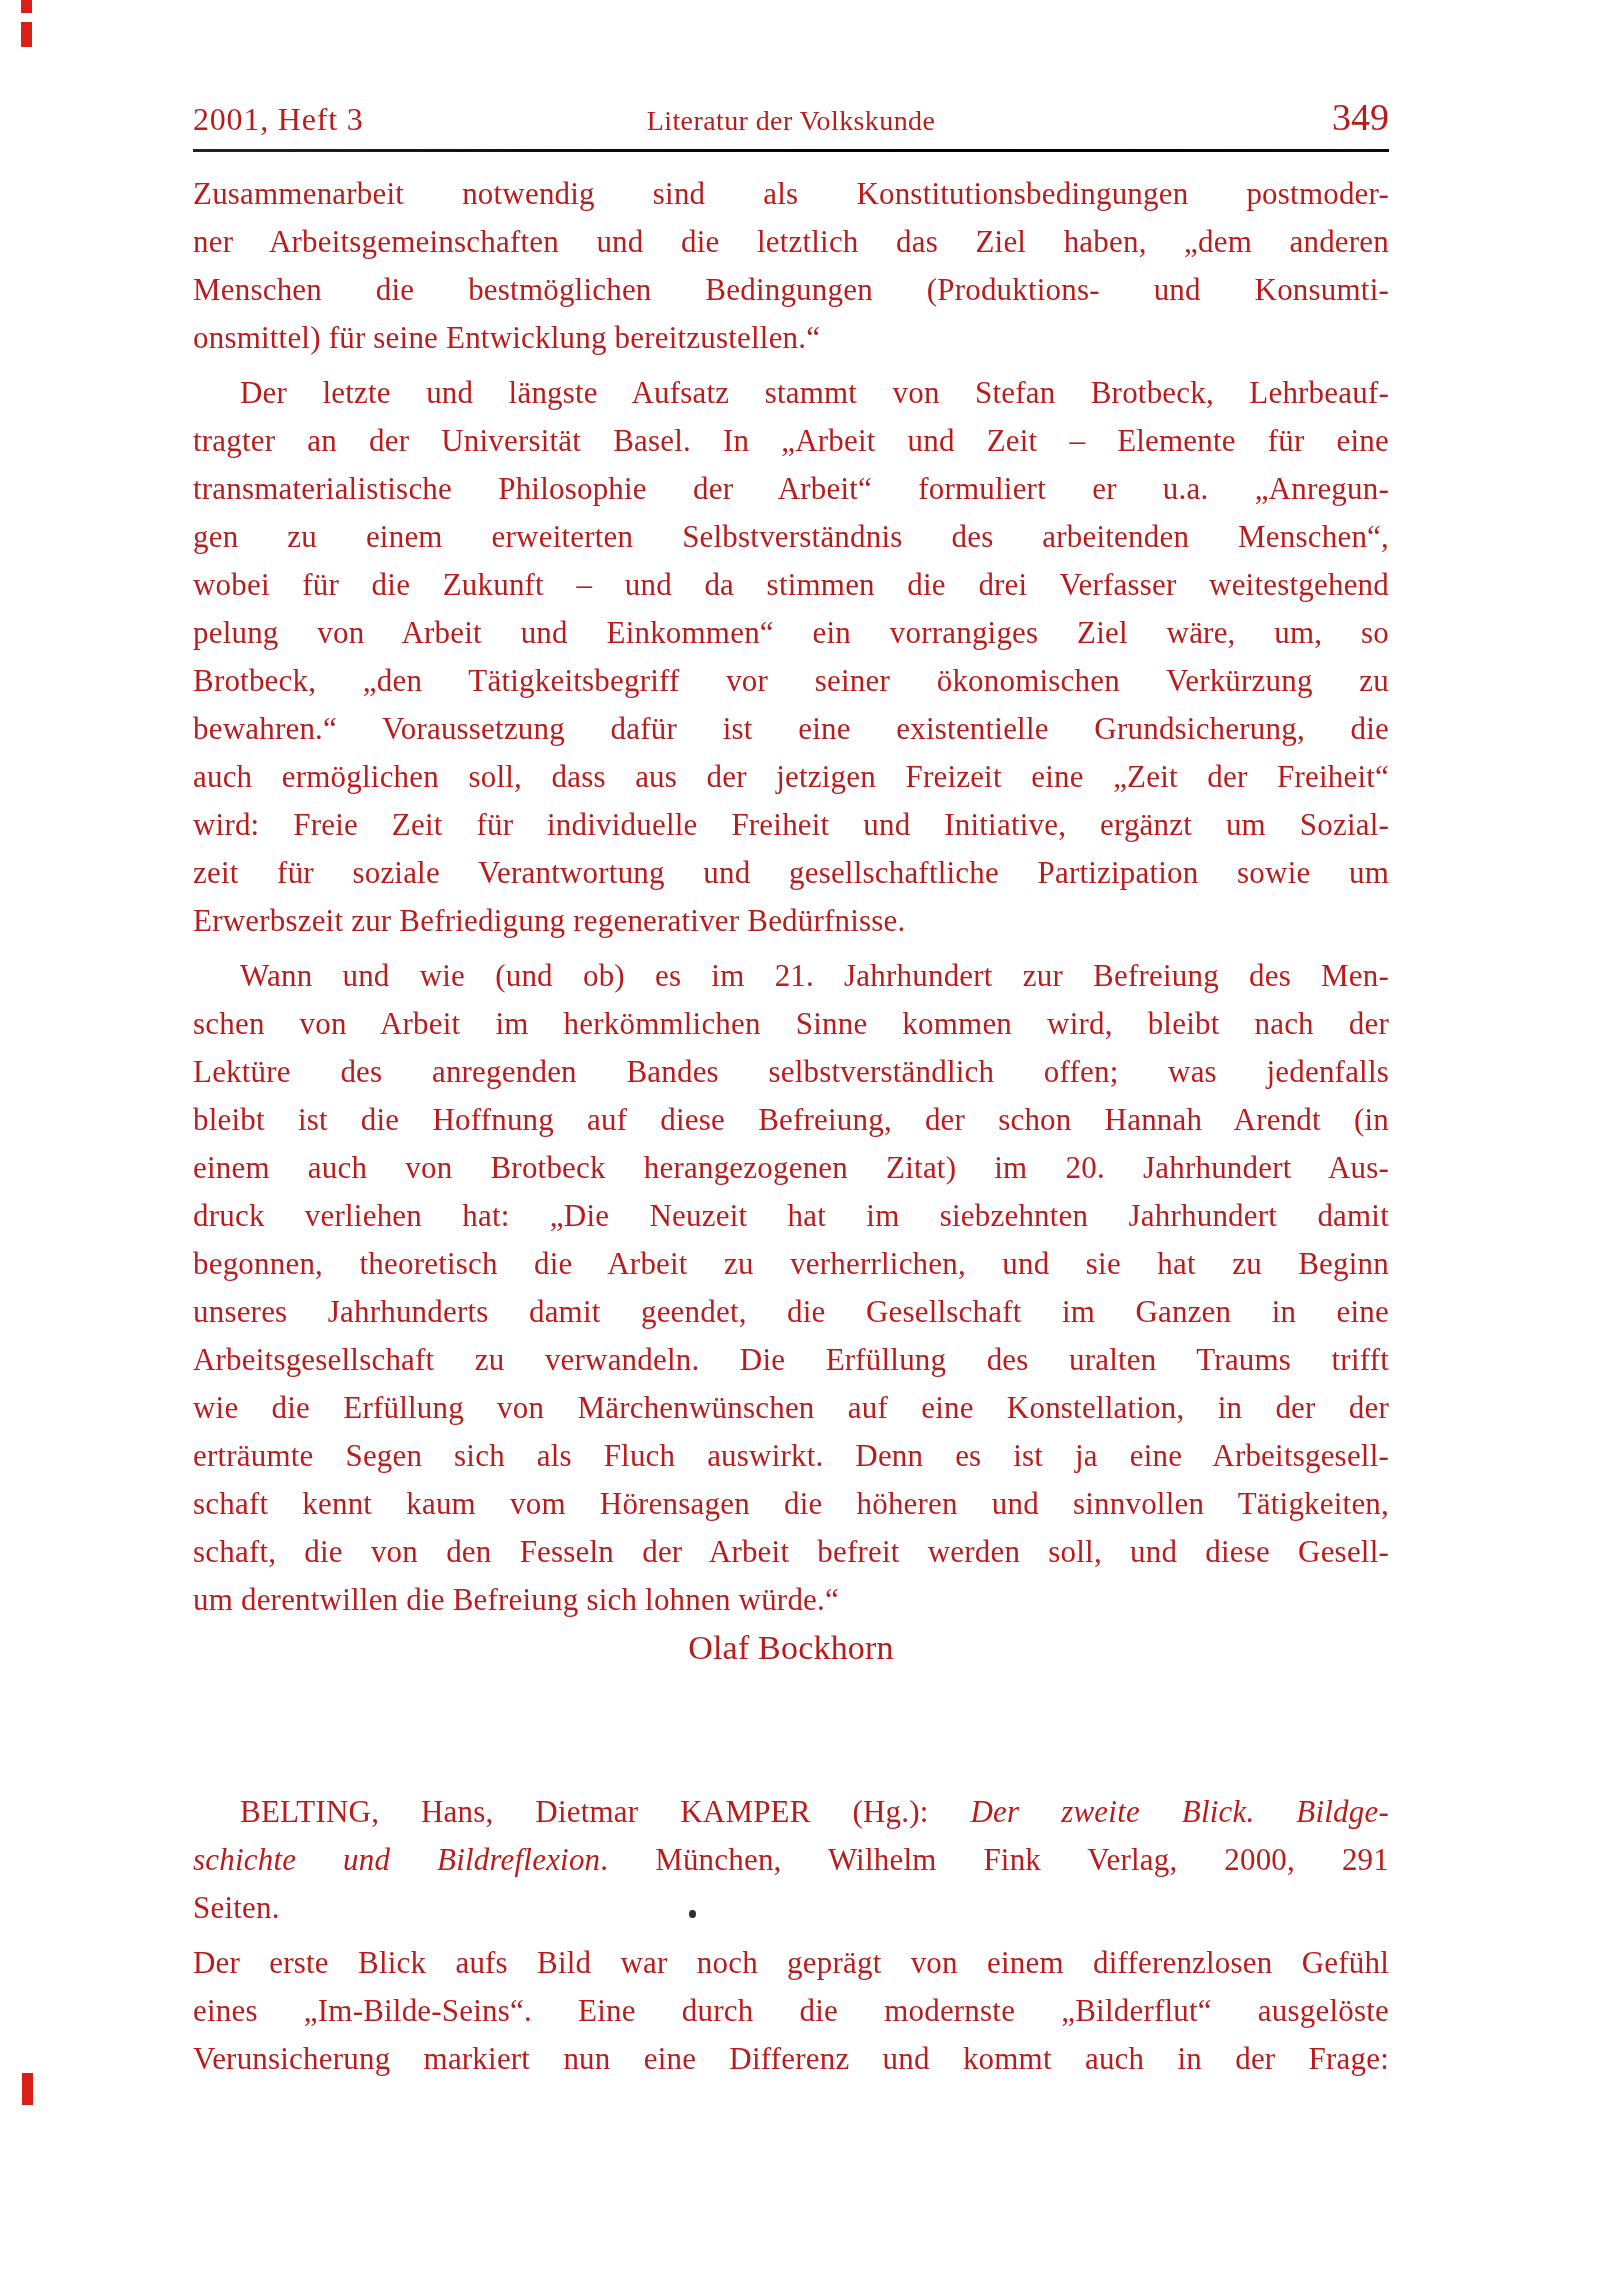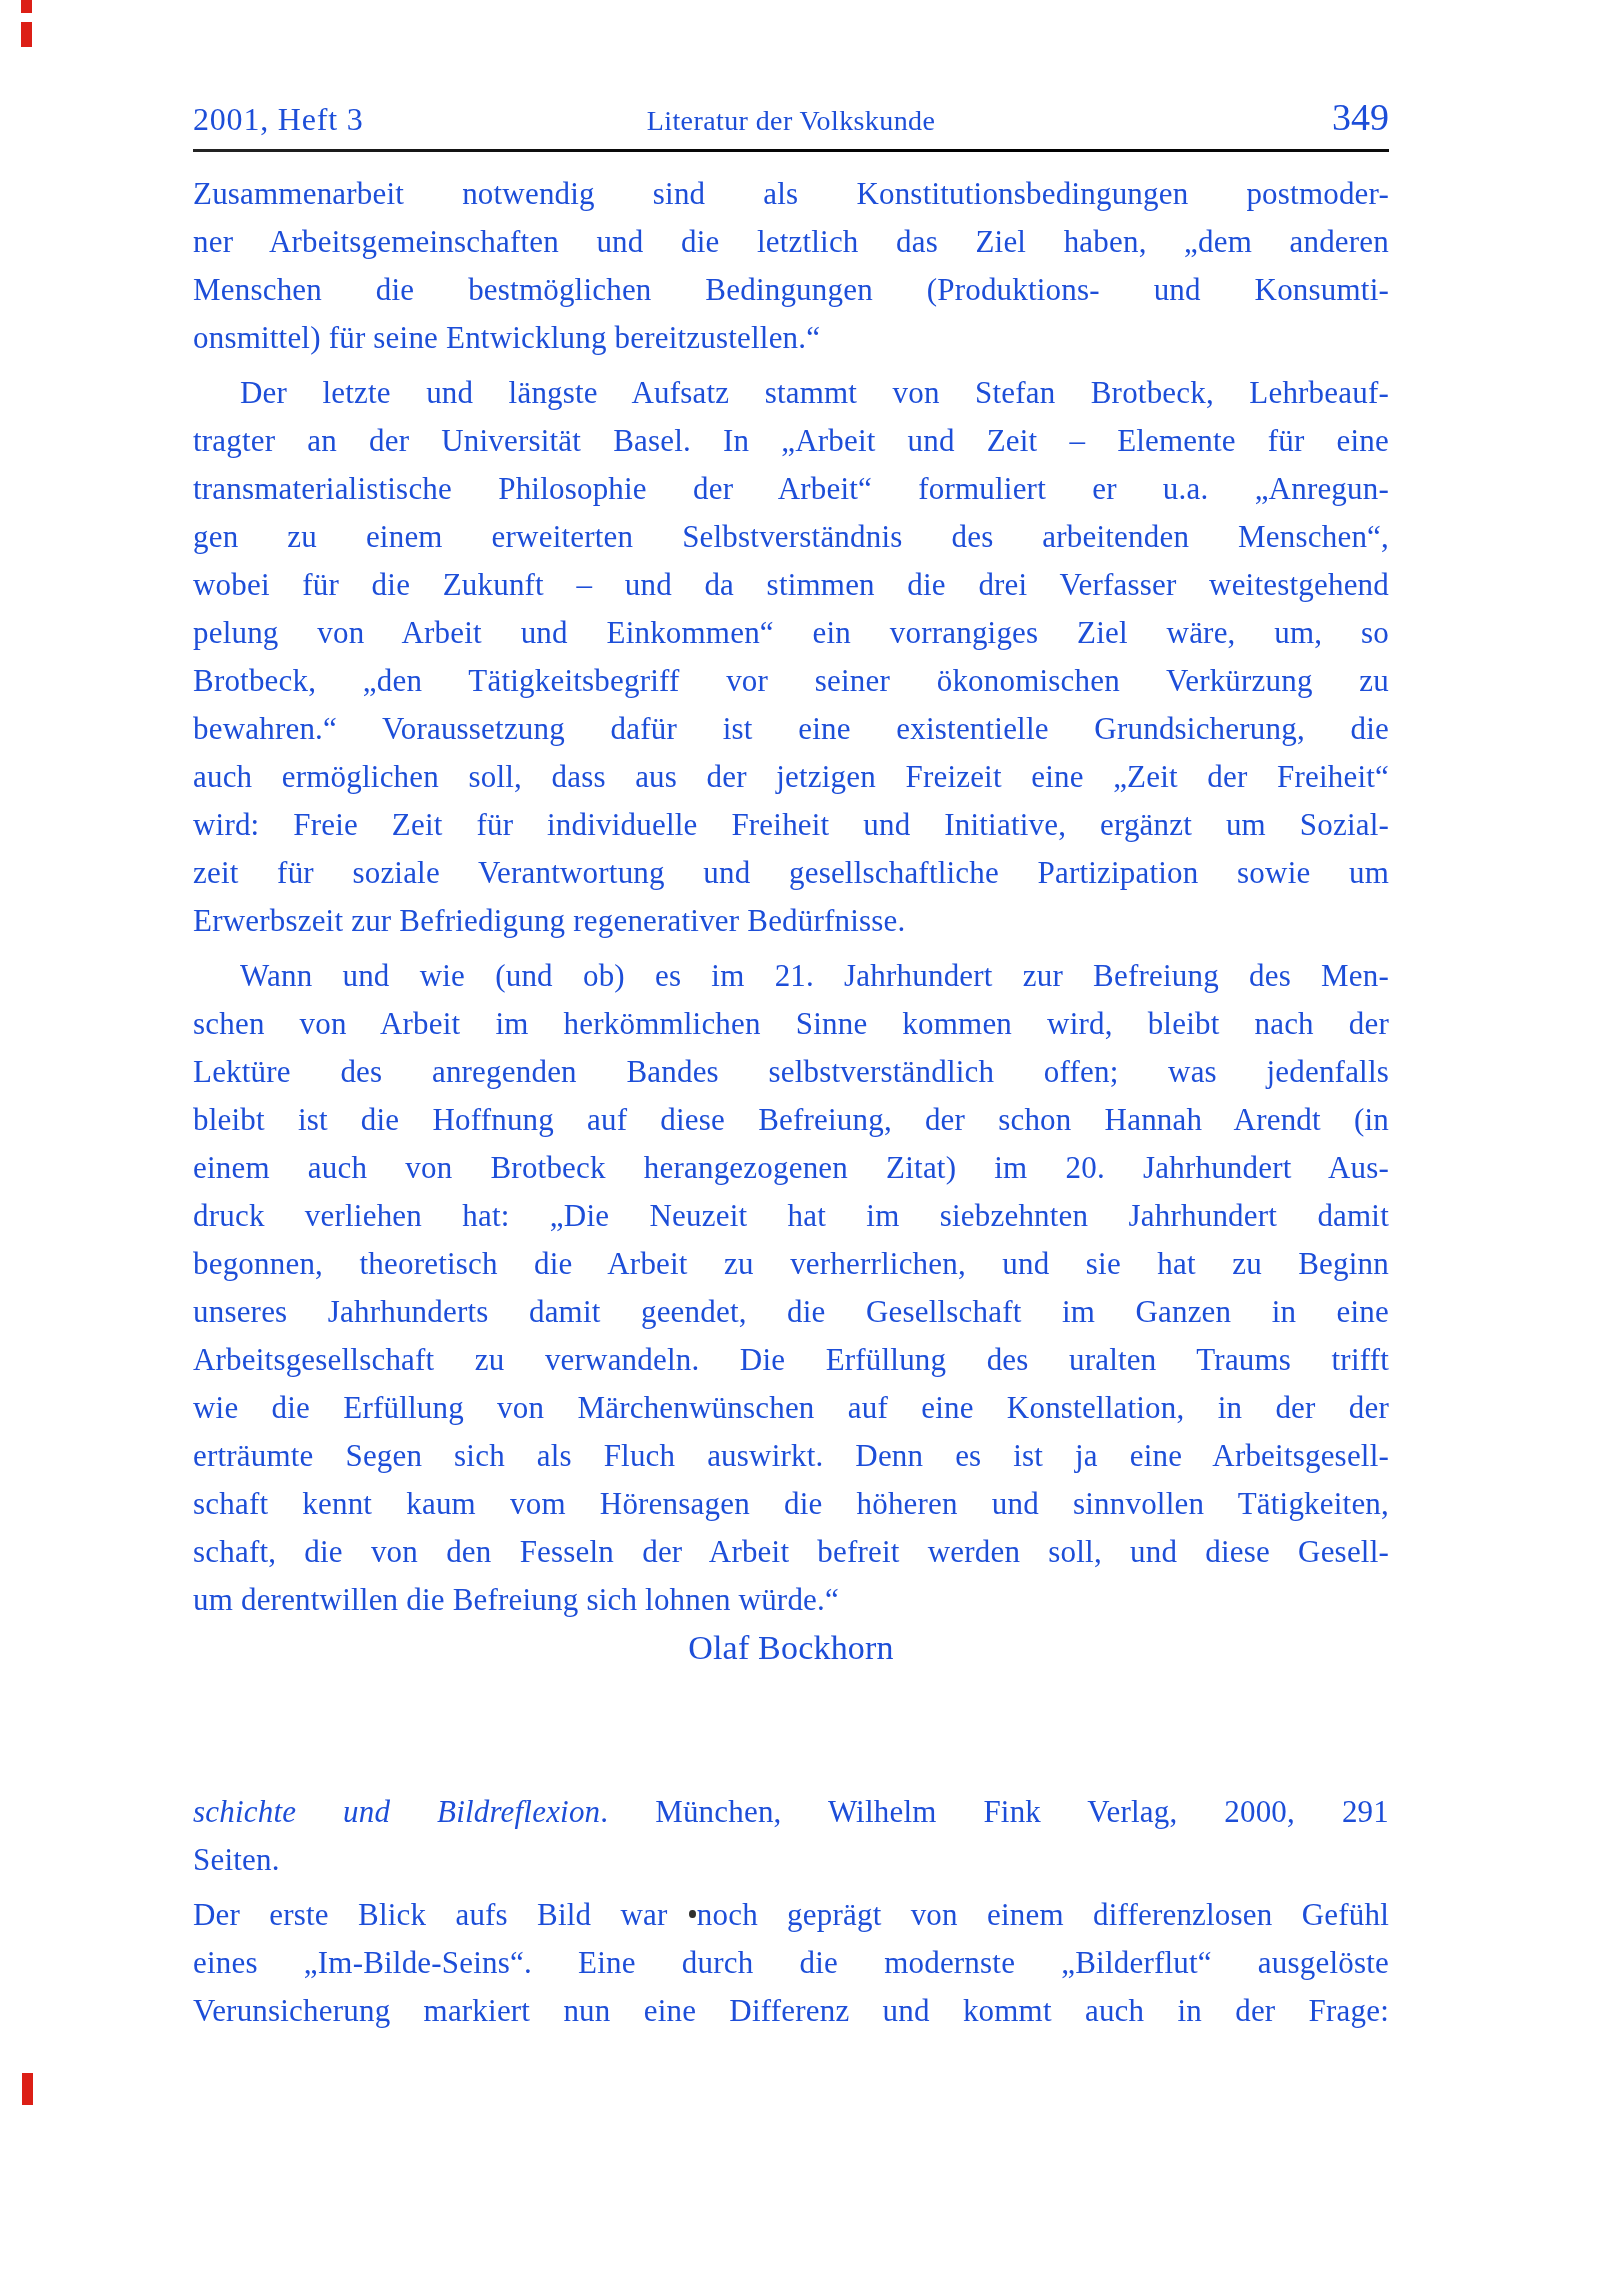--- a/index.html
+++ b/index.html
@@ -7,21 +7,21 @@
     padding: 0;
     background: #ffffff;
   }
   .page {
     position: relative;
     width: 1618px;
     height: 2295px;
     background: #ffffff;
     overflow: hidden;
     font-family: "Liberation Serif", "DejaVu Serif", serif;
-    color: #1d4ed8;
+    color: #b91c1c;
   }
   .content {
     position: absolute;
     left: 193px;
     top: 95px;
     width: 1196px;
   }
   .header-row {
     display: flex;
     align-items: baseline;
@@ -151,20 +151,21 @@
         <div class="line"><span>wie die Erfüllung von Märchenwünschen auf eine Konstellation, in der der</span></div>
         <div class="line"><span>erträumte Segen sich als Fluch auswirkt. Denn es ist ja eine Arbeitsgesell-</span></div>
         <div class="line"><span>schaft kennt kaum vom Hörensagen die höheren und sinnvollen Tätigkeiten,</span></div>
         <div class="line"><span>schaft, die von den Fesseln der Arbeit befreit werden soll, und diese Gesell-</span></div>
         <div class="line final"><span>um derentwillen die Befreiung sich lohnen würde.“</span></div>
       </div>
 
     <div class="signature">Olaf Bockhorn</div>
 
     <div class="biblio">
+        <div class="line indent"><span>BELTING, Hans, Dietmar KAMPER (Hg.): </span><span class="it">Der zweite Blick. Bildge-</span></div>
         <div class="line"><span class="it">schichte und Bildreflexion</span><span>. München, Wilhelm Fink Verlag, 2000, 291</span></div>
         <div class="line final"><span>Seiten.</span></div>
       </div>
 
     <div class="body-text2">
         <div class="line"><span>Der erste Blick aufs Bild war noch geprägt von einem differenzlosen Gefühl</span></div>
         <div class="line"><span>eines „Im-Bilde-Seins“. Eine durch die modernste „Bilderflut“ ausgelöste</span></div>
         <div class="line"><span>Verunsicherung markiert nun eine Differenz und kommt auch in der Frage:</span></div>
       </div>
 

